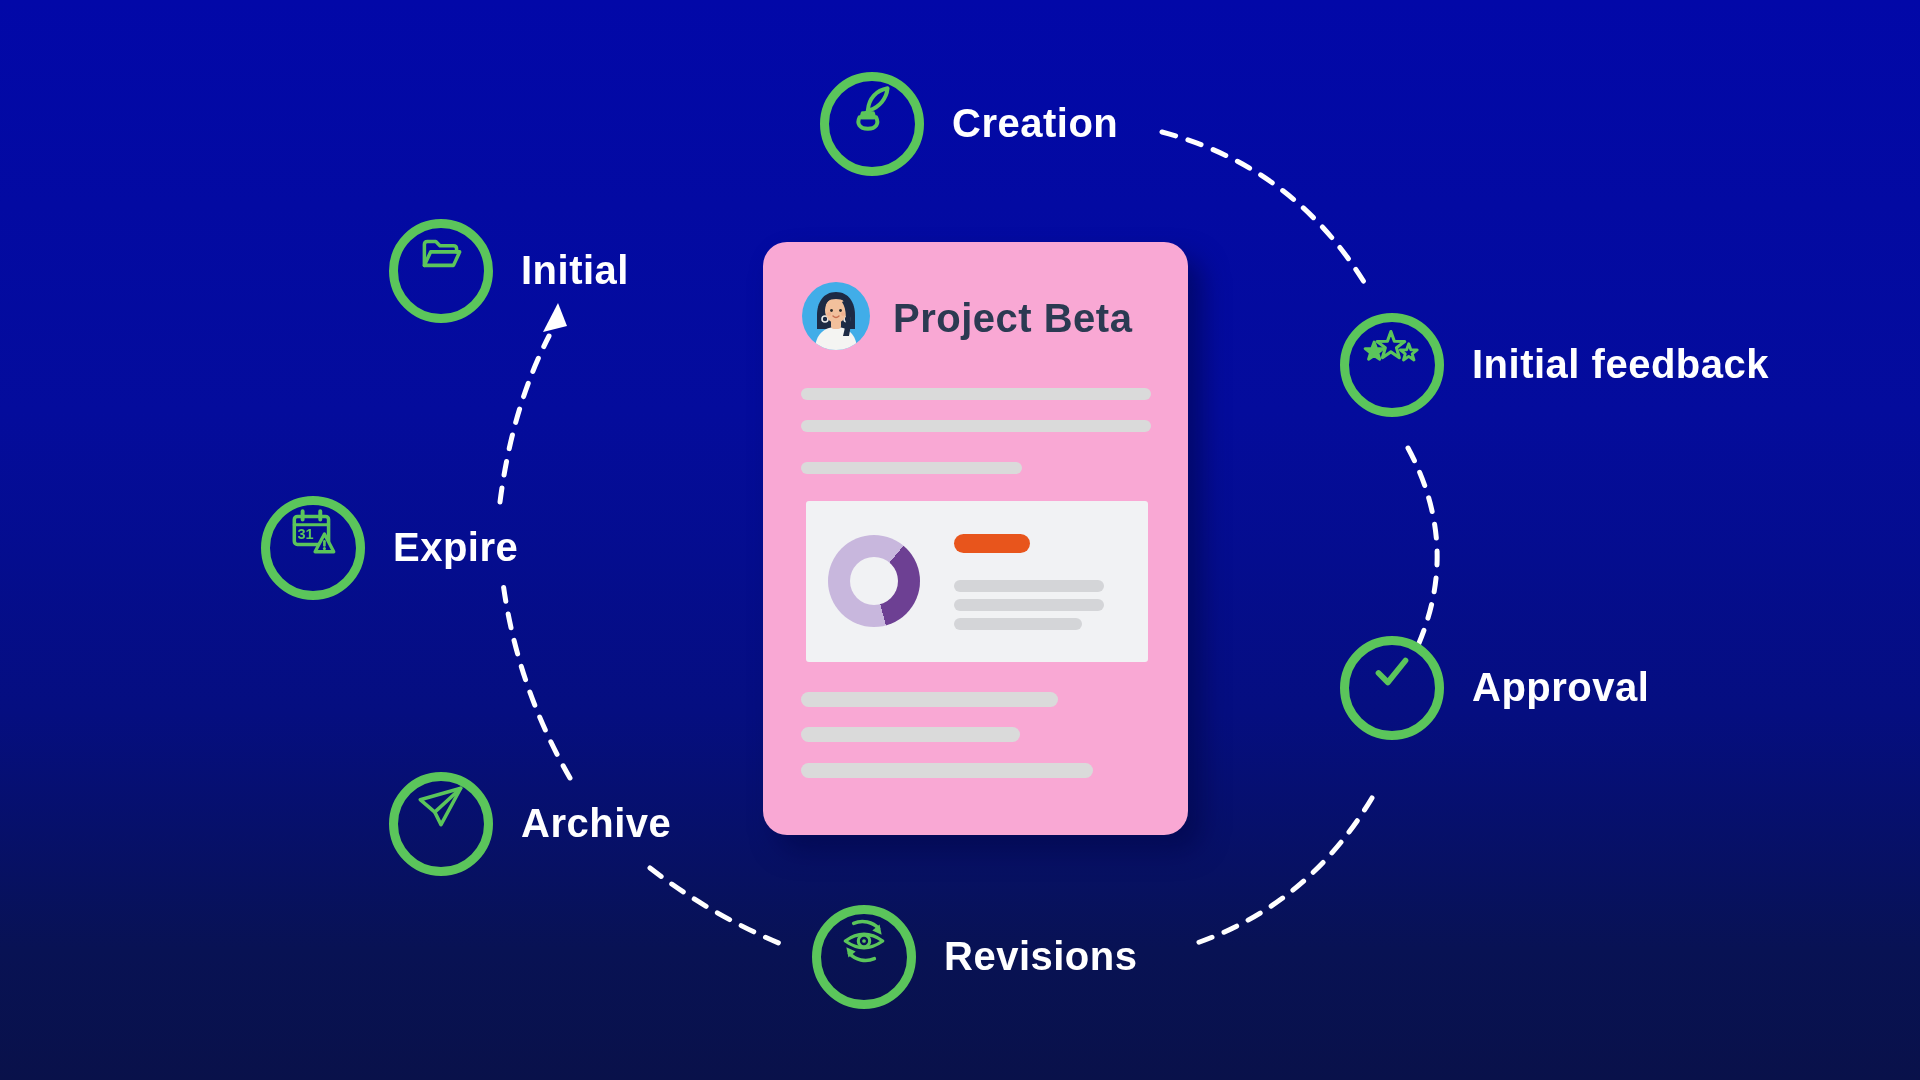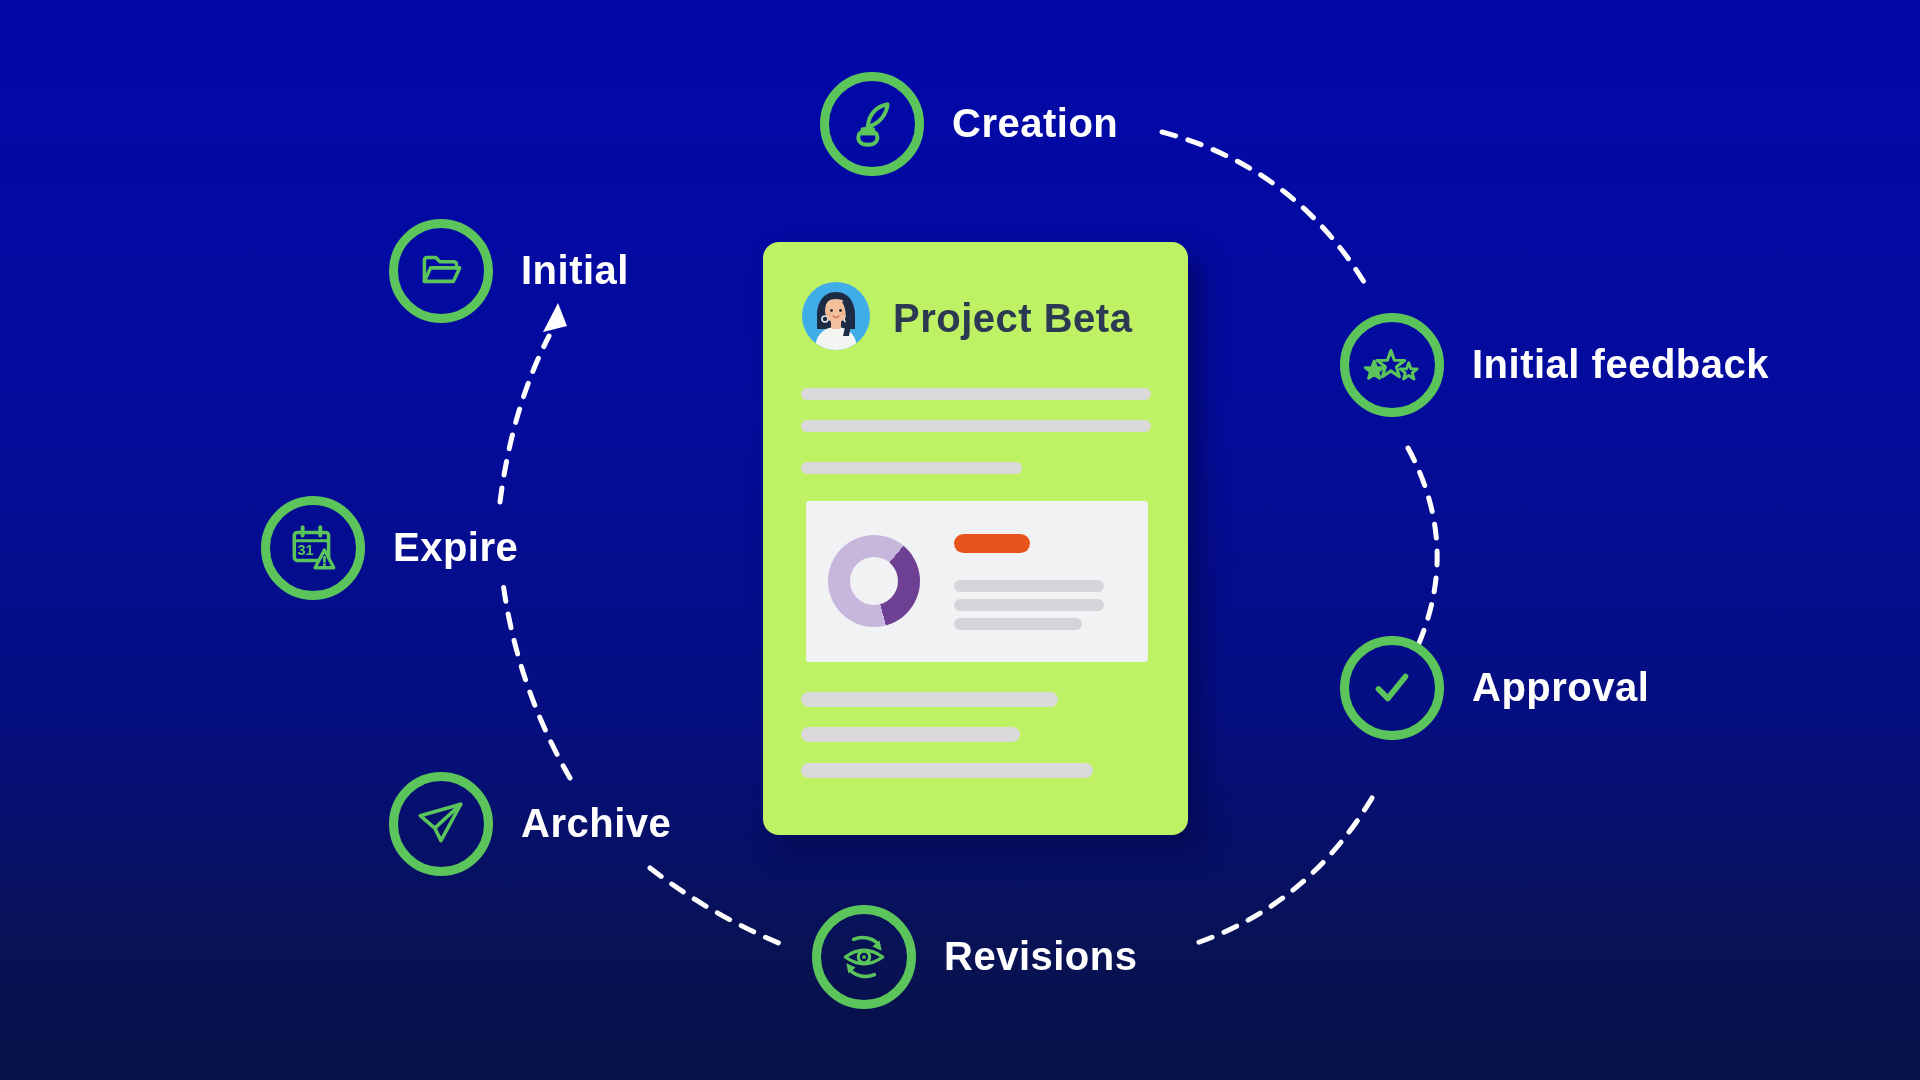--- a/index.html
+++ b/index.html
@@ -8,39 +8,39 @@
     font-family:"Liberation Sans", sans-serif;
     background:linear-gradient(180deg,#0208A8 0%,#040C9C 38%,#050E80 66%,#081254 88%,#09114A 100%);
     position:relative;
   }
   #arcs { position:absolute; left:0; top:0; pointer-events:none; }
   .dash { fill:none; stroke:#FFFFFF; stroke-width:5; stroke-dasharray:14 13; stroke-linecap:round; }
 
   .stage { position:absolute; width:330px; height:104px; }
   .ring {
     width:104px; height:104px; border:9px solid #5BC55B; border-radius:50%;
-    display:flex; align-items:center; justify-content:center;
+    display:flex; align-items:flex-start; justify-content:center;
   }
   .ring svg { display:block; }
   .icon-stroke { fill:none; stroke:#5BC55B; stroke-width:3.8; stroke-linecap:round; stroke-linejoin:round; }
   .stage-label {
     position:absolute; left:132px; top:27px; font-size:40px; font-weight:700;
     color:#FFFFFF; white-space:nowrap; letter-spacing:0.5px; line-height:48px;
   }
   #stage-creation  { left:820px;  top:72px;  }
   #stage-feedback  { left:1340px; top:313px; }
   #stage-approval  { left:1340px; top:636px; }
   #stage-revisions { left:812px;  top:905px; }
   #stage-publish   { left:389px;  top:772px; }
   #stage-expire    { left:261px;  top:496px; }
   #stage-archive   { left:389px;  top:219px; }
 
   .card {
     position:absolute; left:763px; top:242px; width:425px; height:593px;
-    background:#bef264; border-radius:16px;
+    background:#f9a8d4; border-radius:24px;
     box-shadow:14px 16px 26px rgba(2,6,70,0.55);
   }
   .avatar {
     position:absolute; left:39px; top:40px; width:68px; height:68px;
     border-radius:50%; overflow:hidden; background:#41ADE8;
   }
   .card-title {
     position:absolute; left:130px; top:53px; font-size:40px; font-weight:bold;
     color:#2B3A52; letter-spacing:0.5px; line-height:46px; white-space:nowrap;
   }

